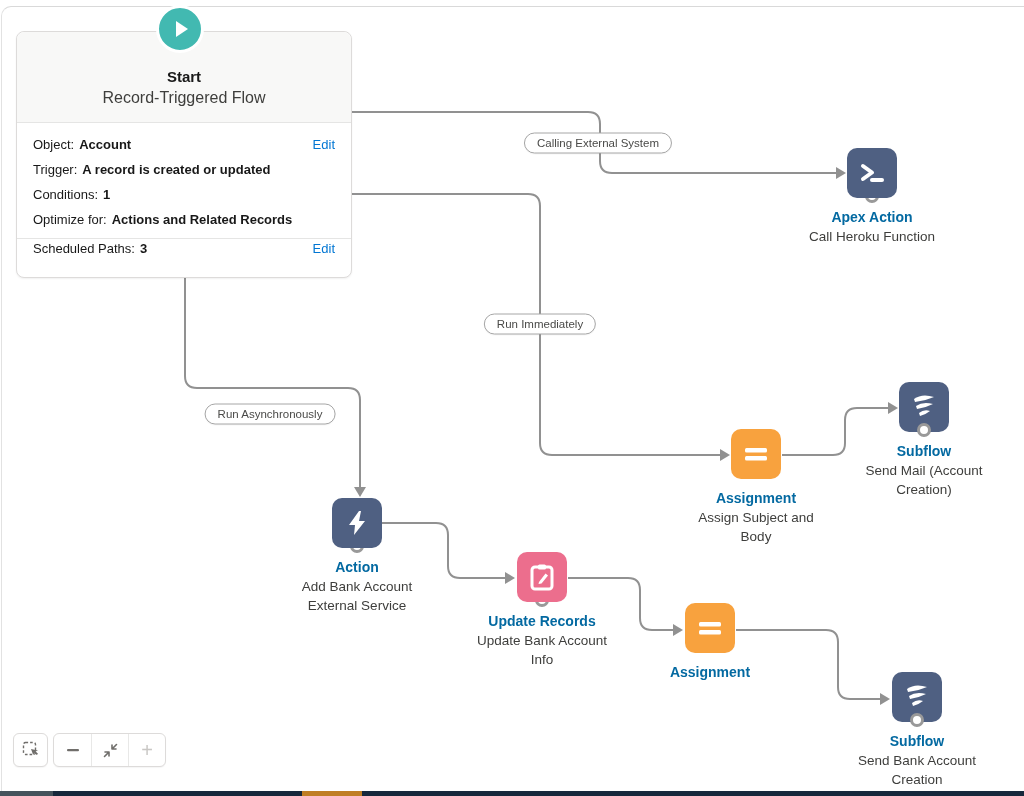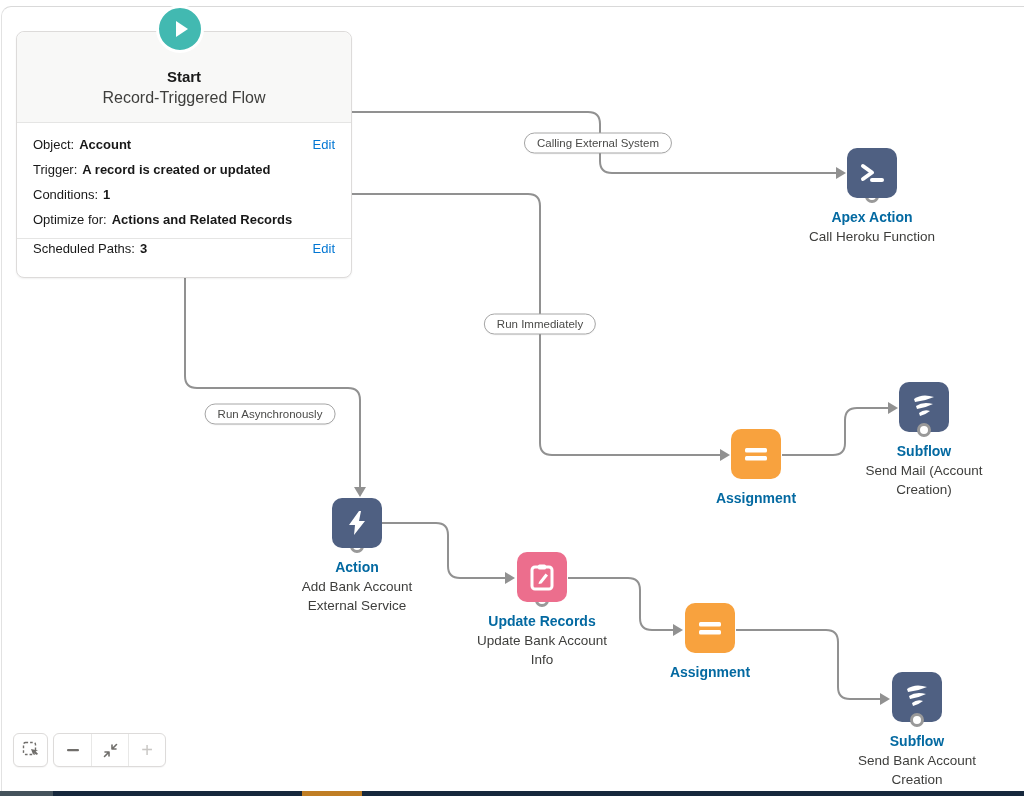--- a/index.html
+++ b/index.html
@@ -188,20 +188,21 @@
   </div>
 
   <div class="node" style="left:671px; top:429px;">
     <div class="node-icon orange">
       <svg width="28" height="28" viewBox="0 0 28 28">
         <rect x="3" y="8" width="22" height="4.5" rx="1.5" fill="#fff"></rect>
         <rect x="3" y="16" width="22" height="4.5" rx="1.5" fill="#fff"></rect>
       </svg>
     </div>
     <div class="node-title">Assignment</div>
+    <div class="node-desc" style="max-width:135px;">Assign Subject and Body</div>
   </div>
 
   <div class="node" style="left:839px; top:382px;">
     <div class="node-icon slate">
       <span class="port front"></span>
       <svg width="34" height="34" viewBox="0 0 34 34">
         <path d="M7 9 Q 15 3 27 7 Q 18 11 8 12 Z" fill="#fff"></path>
         <path d="M9 16 Q 16 11 26 14 Q 18 18 10 19 Z" fill="#fff"></path>
         <path d="M12 23 Q 17 19 23 21 Q 18 25 13 26 Z" fill="#fff"></path>
       </svg>

